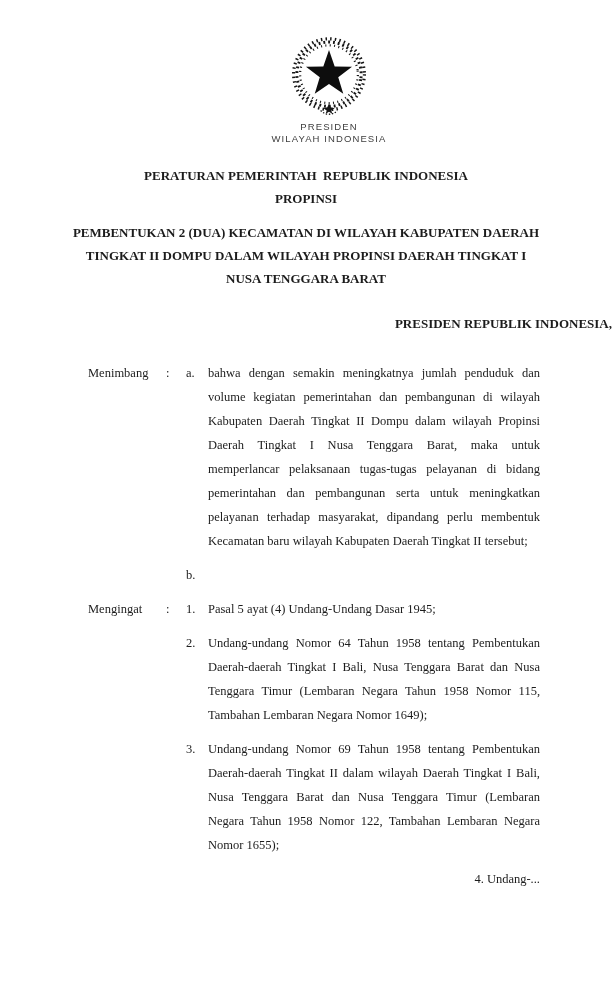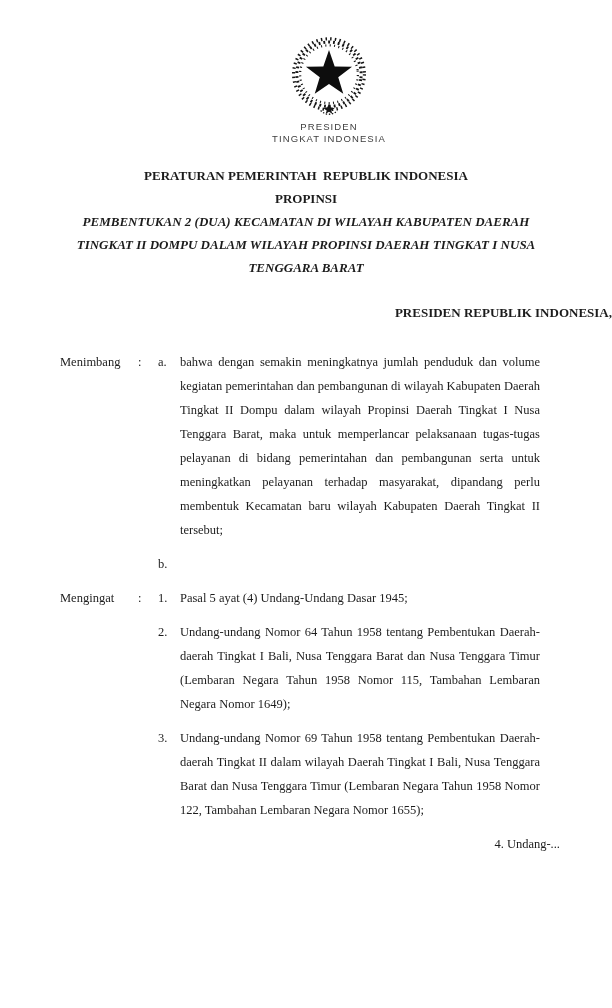--- a/index.html
+++ b/index.html
@@ -43,53 +43,52 @@
   .title-block {
     margin-top: 20px;
     text-align: center;
     font-weight: bold;
     font-size: 13px;
     line-height: 23px;
   }
   .title-line1 { white-space: pre-wrap; }
   .title-subject {
     width: 470px;
-    margin: 0 auto;
-    font-style: italic;
+    margin: 11px auto;
   }
   .preamble-heading {
     margin-top: 22px;
     text-align: right;
     font-weight: bold;
     font-size: 13px;
     line-height: 23px;
   }
   
   .clauses {
     margin-top: 26px;
-    padding-left: 60px;
+    padding-left: 88px;
     padding-right: 72px;
     font-size: 12.5px;
     line-height: 24px;
   }
   .clause-row {
     display: grid;
     grid-template-columns: 78px 20px 22px 1fr;
     margin-bottom: 10px;
   }
   .clause-row.group-gap { margin-top: 4px; }
   .col-label    { text-align: left; }
   .col-colon    { text-align: left; }
   .col-marker   { text-align: left; }
   .col-text     { text-align: justify; }
   .col-text.no-justify { text-align: left; }
   
   .catchword {
     margin-top: 6px;
-    padding-right: 52px;
+    padding-right: 72px;
     text-align: right;
     font-size: 12.5px;
     line-height: 24px;
   }
 </style>
 </head>
 <body>
 
 <div class="page">
 
@@ -100,21 +99,21 @@
       <circle cx="52" cy="41" r="34.5" fill="none" stroke="#161616" stroke-width="3.2" stroke-dasharray="2 3.2" transform="rotate(9 52 41)"></circle>
       <circle cx="52" cy="41" r="31" fill="none" stroke="#161616" stroke-width="2.4" stroke-dasharray="1.1 3.6" transform="rotate(-7 52 41)"></circle>
 
       <polygon fill="#0d0d0d" points="52,15 58.1,32.6 76.7,33 61.9,44.2 67.3,62 52,51.4 36.7,62 42.1,44.2 27.3,33 45.9,32.6"></polygon>
 
       <polygon fill="#161616" points="52,72.5 53.8,76.5 58,77.5 54.5,80 55.5,83.5 52,81.3 48.5,83.5 49.5,80 46,77.5 50.2,76.5"></polygon>
       <path d="M43 80 q4 4 9 4 q5 0 9 -4" fill="none" stroke="#161616" stroke-width="1.4" stroke-dasharray="1.5 1.8"></path>
     </svg>
     <div class="seal-caption">
       <div>PRESIDEN</div>
-      <div>TINGKAT INDONESIA</div>
+      <div>WILAYAH INDONESIA</div>
     </div>
   </div>
 
   <div class="title-block">
     <div class="title-line1">PERATURAN PEMERINTAH  REPUBLIK INDONESIA</div>
     <div>PROPINSI</div>
     <div class="title-subject">PEMBENTUKAN 2 (DUA) KECAMATAN DI WILAYAH KABUPATEN DAERAH TINGKAT II DOMPU DALAM WILAYAH PROPINSI DAERAH TINGKAT I NUSA TENGGARA BARAT</div>
   </div>
 
   <div class="preamble-heading">PRESIDEN REPUBLIK INDONESIA,</div>

